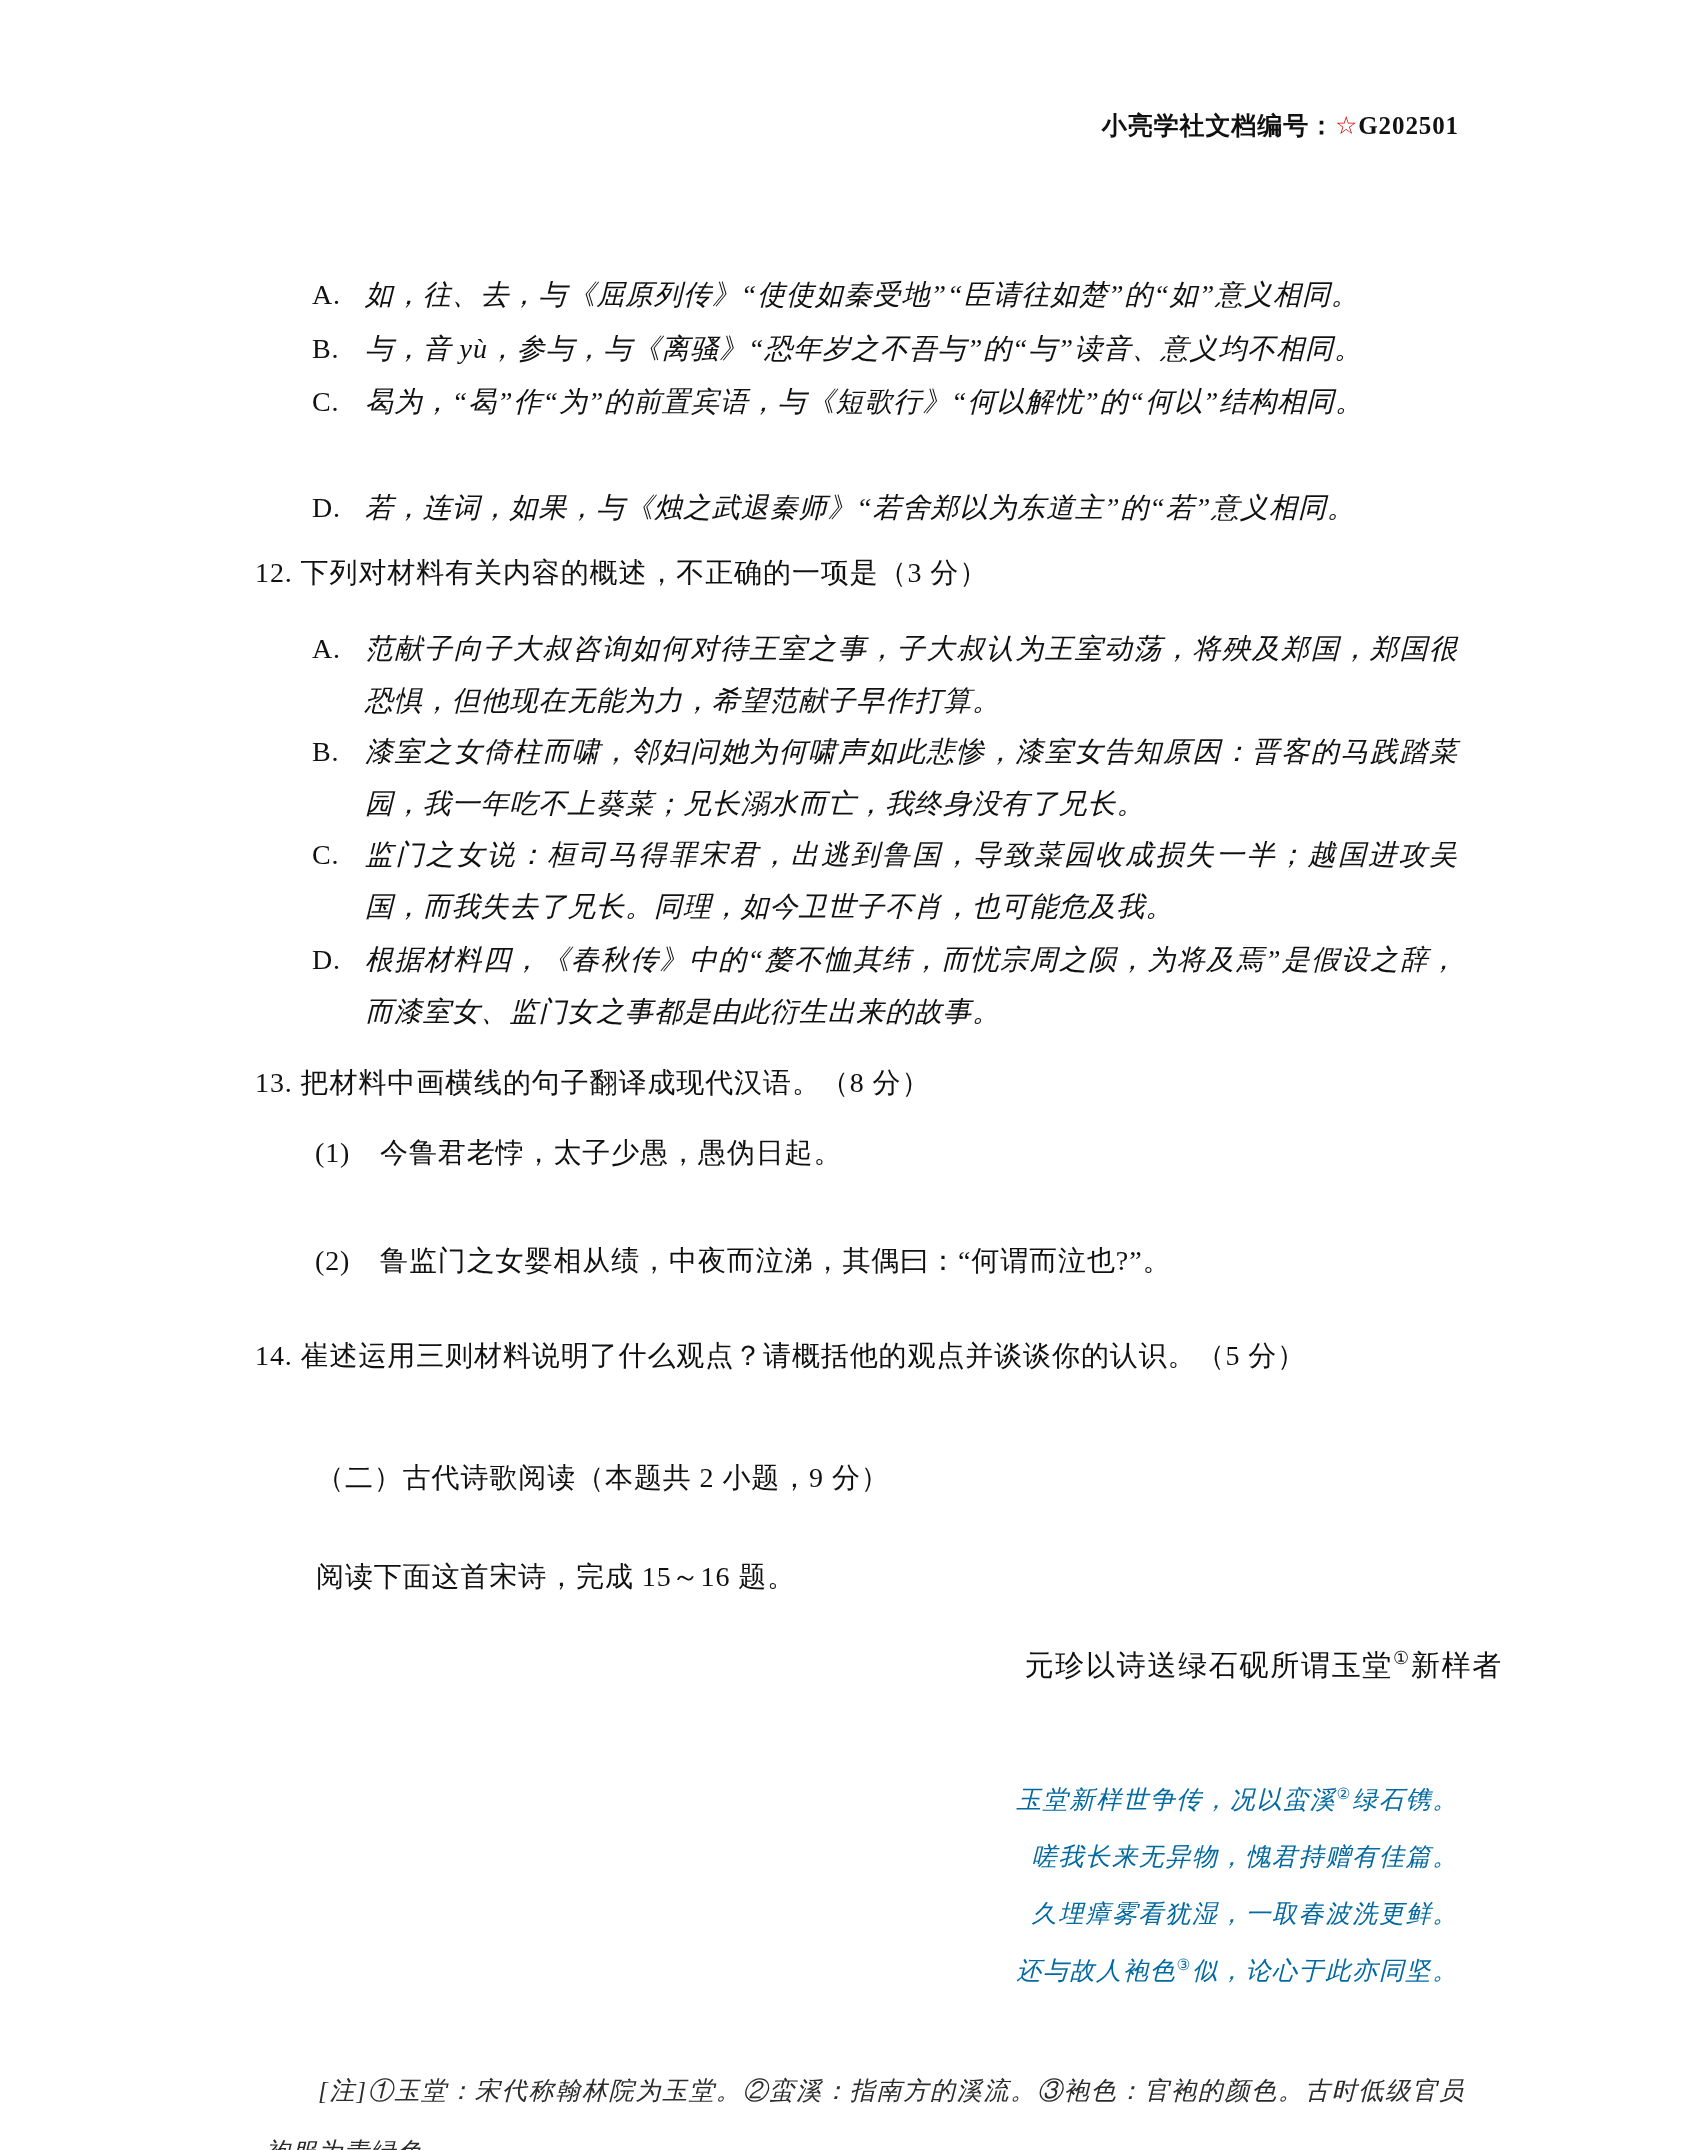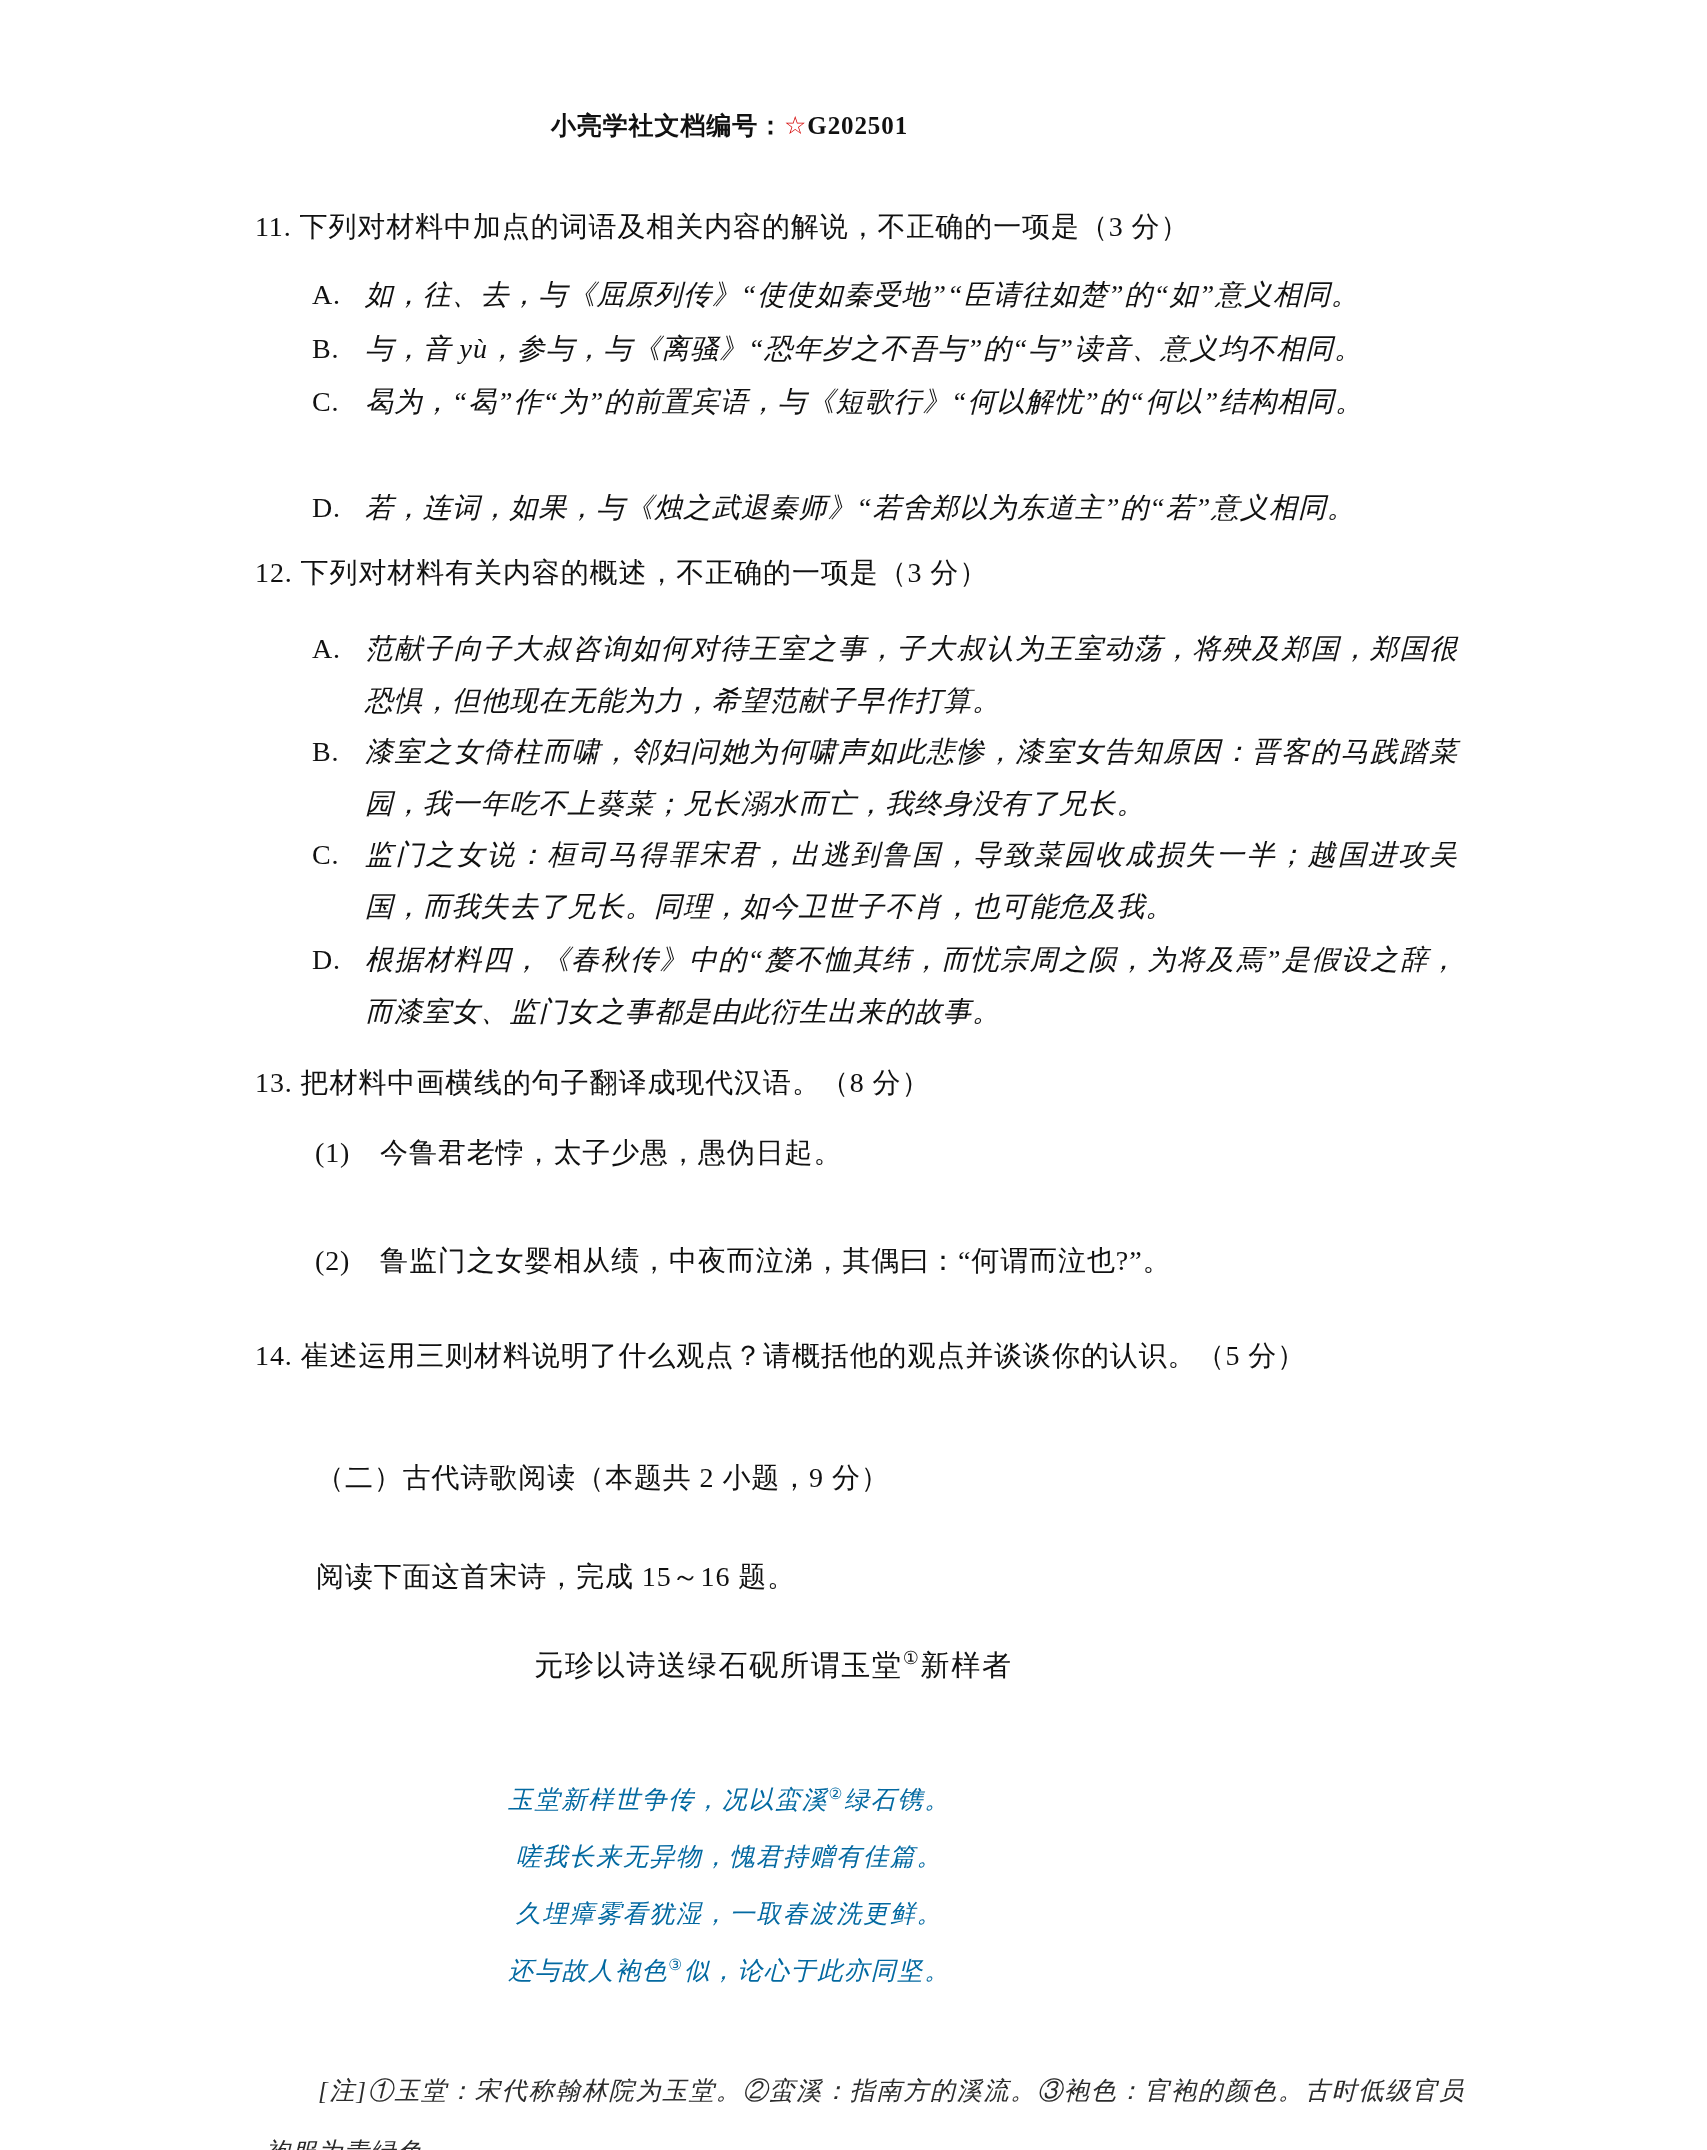--- a/index.html
+++ b/index.html
@@ -6,21 +6,21 @@
   .page {
     position: relative;
     width: 1707px;
     height: 2414px;
     background: #ffffff;
     overflow: hidden;
     font-family: "Liberation Serif", "DejaVu Serif", serif;
     color: #111111;
   }
   .abs { position: absolute; }
-  .center { left: 0; width: 1459px; text-align: center; }
+  .center { left: 0; width: 1459px; text-align: right; }
 
   .doc-header {
     top: 113px;
     font-size: 25px;
     font-weight: 600;
     line-height: 1;
     letter-spacing: 0.9px;
   }
   .doc-header .star { color: #d40000; font-weight: 400; }
 
@@ -108,21 +108,20 @@
 </style>
 </head>
 <body>
 
 <div class="page">
 
   <div class="abs center doc-header">
     <span>小亮学社文档编号：</span><span class="star">☆</span><span>G202501</span>
   </div>
 
-  <div class="abs stem" style="top:213px">11. 下列对材料中加点的词语及相关内容的解说，不正确的一项是（3 分）</div>
 
   <div class="abs opt" style="top:269px">
     <span class="opt-label">A.</span>
     <span class="opt-text">如，往、去，与《屈原列传》“使使如秦受地”“臣请往如楚”的“如”意义相同。</span>
   </div>
   <div class="abs opt" style="top:323px">
     <span class="opt-label">B.</span>
     <span class="opt-text">与，音 yù，参与，与《离骚》“恐年岁之不吾与”的“与”读音、意义均不相同。</span>
   </div>
   <div class="abs opt" style="top:376px">

